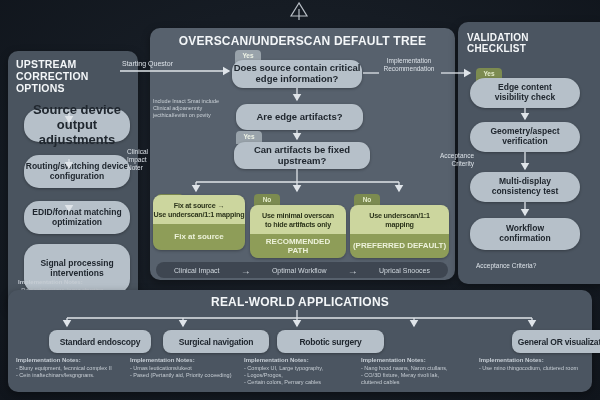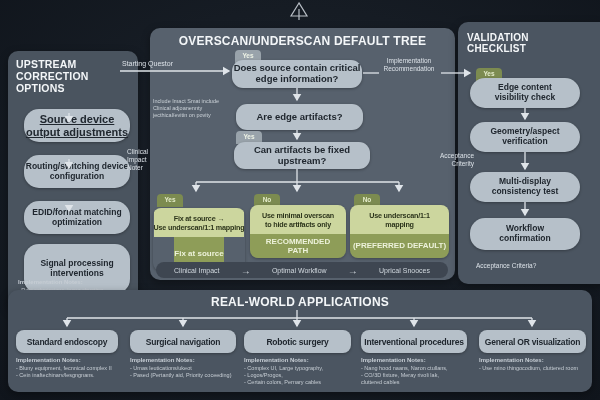--- a/index.html
+++ b/index.html
@@ -45,33 +45,33 @@
 
   .lbl { position:absolute; color:#dce2e8; }
   .ml  { white-space:pre-line; }
 
   .notes { position:absolute; color:#c6cdd4; }
   .notes .nt { display:block; font-weight:700; font-size:6px; line-height:1.25; }
   .notes .nb { display:block; font-size:5.5px; line-height:1.3; white-space:pre-line; }
 
   .app-card { position:absolute; background:#b6c0c9; color:#20272f; font-weight:700; font-size:8.5px;
               letter-spacing:-.2px; border-radius:8px; display:flex; align-items:center;
-              justify-content:center; box-shadow:0 1px 3px rgba(0,0,0,.3); }
+              justify-content:center; box-shadow:0 1px 3px rgba(0,0,0,.3);margin-left:33px; }
 
   .overlay { position:absolute; left:0; top:0; pointer-events:none; }
   .top-icon { position:absolute; left:288px; top:1px; }
 </style>
 </head>
 <body>
 
 <div class="stage">
 
   <section class="panel" id="p-left">
     <h2 class="ptitle" style="left:8px; top:8px; width:116px; font-size:10.5px;">UPSTREAM CORRECTION OPTIONS</h2>
-    <div class="node pill" style="left:16px; top:58px;  width:106px; height:33px; font-size:11px;text-decoration:underline;">
+    <div class="node pill" style="left:16px; top:58px;  width:106px; height:33px; font-size:13px;">
       <span>Source device output adjustments</span>
       </div>
     <div class="node pill" style="left:16px; top:104px; width:106px; height:33px; font-size:8.5px;">
       <span>Routing/switching device configuration</span>
       </div>
     <div class="node pill" style="left:16px; top:150px; width:106px; height:33px; font-size:8.5px;">
       <span>EDID/format matching optimization</span>
       </div>
     <div class="node pill" style="left:16px; top:193px; width:106px; height:50px; font-size:8.5px;">
       <span>Signal processing interventions</span>
@@ -100,21 +100,21 @@
     <div class="tab tab-gray" style="left:86px; top:103px; width:26px; height:13px;">
       <span>Yes</span>
       </div>
     <div class="node rr" style="left:84px; top:114px; width:136px; height:27px; font-size:9.5px;">
       <span>Can artifacts be fixed upstream?</span>
       </div>
 
     <div class="tab tab-olive" style="left:7px; top:166px; width:26px; height:13px;">
       <span>Yes</span>
       </div>
-    <div class="branch" style="left:3px; top:180px; width:92px; height:63px;align-items:center;">
+    <div class="branch" style="left:3px; top:167px; width:92px; height:55px;">
       <div class="branch-top">Fix at source →
 Use underscan/1:1 mapping</div>
       <div class="branch-bottom">Fix at source</div>
     </div>
 
     <div class="tab tab-olive" style="left:104px; top:166px; width:26px; height:13px;">
       <span>No</span>
       </div>
     <div class="branch" style="left:100px; top:177px; width:96px; height:53px;">
       <div class="branch-top">Use minimal overscan
@@ -169,23 +169,20 @@
     <h2 class="ptitle center-text" style="left:0; top:6px; width:584px; font-size:12px;">REAL-WORLD APPLICATIONS</h2>
 
     <div class="app-card" style="left:8px;   top:40px; width:102px; height:23px;">
       <span>Standard endoscopy</span>
       </div>
     <div class="app-card" style="left:122px; top:40px; width:106px; height:23px;">
       <span>Surgical navigation</span>
       </div>
     <div class="app-card" style="left:236px; top:40px; width:107px; height:23px;">
       <span>Robotic surgery</span>
-      </div>
-    <div class="app-card" style="left:353px; top:40px; width:106px; height:23px;">
-      <span>Interventional procedures</span>
       </div>
     <div class="app-card" style="left:471px; top:40px; width:107px; height:23px;">
       <span>General OR visualization</span>
       </div>
 
     <div class="notes" style="left:8px;   top:67px; width:110px;">
       <span class="nt">Implementation Notes:</span>
       <span class="nb">- Bluny equipment, fecnnical complex II
 - Cein inaftechinarv/lesgngnans.</span>
       </div>

